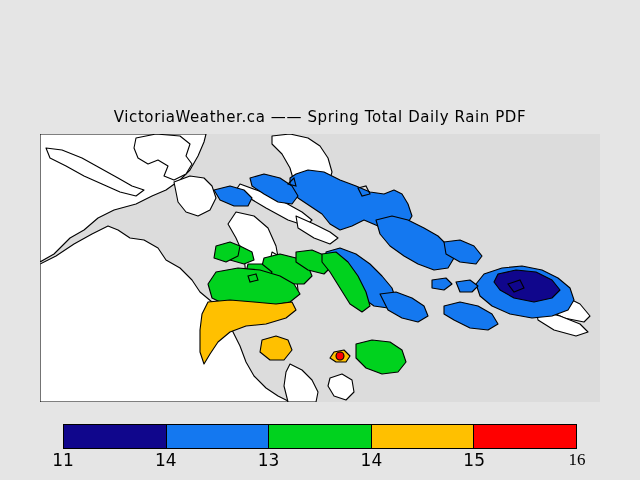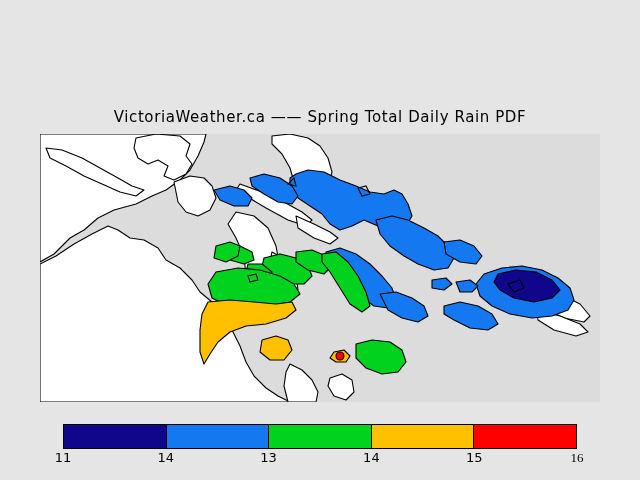--- a/index.html
+++ b/index.html
@@ -74,21 +74,21 @@
     position: absolute;
     left: 63px;
     top: 450px;
     width: 514px;
     height: 14px;
   }
   .cb-tick {
     position: absolute;
     top: 0;
     font-family: "DejaVu Sans", sans-serif;
-    font-size: 13px;
+    font-size: 17px;
     color: #000000;
     transform: translateX(-50%);
     white-space: nowrap;
   }
   #cb-caption {
     position: absolute;
     left: 0;
     top: 461px;
     width: 640px;
     text-align: center;

